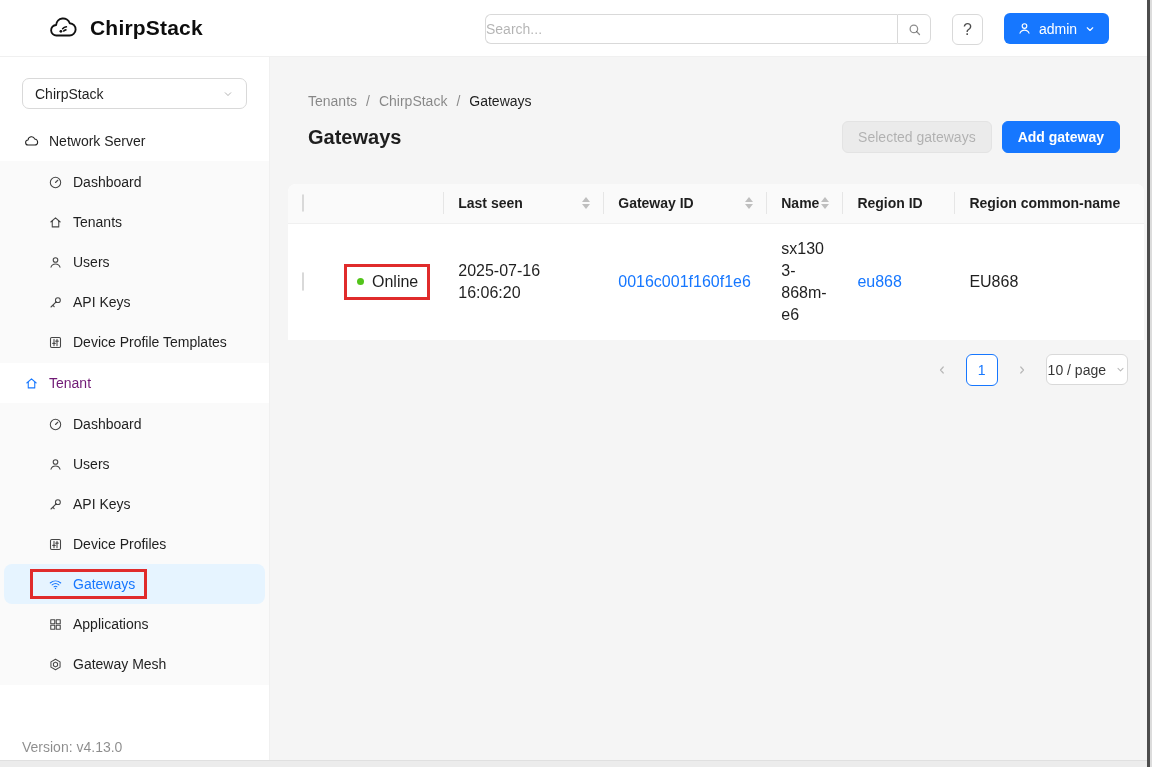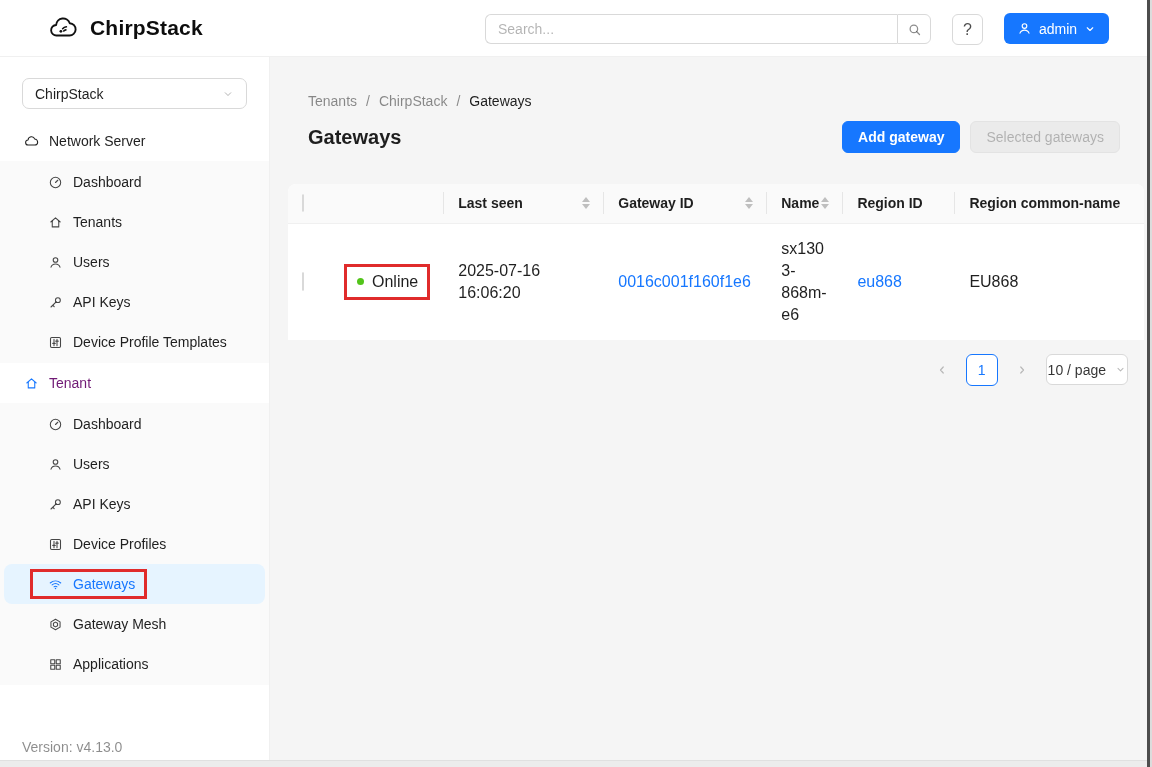--- a/index.html
+++ b/index.html
@@ -18,21 +18,21 @@
   }
   .logo { display:flex; align-items:center; gap:9px; margin-left:45px; cursor:pointer; }
   .logo-icon { color:#111; }
   .logo-text { font-size:21px; color:#0d0d0d; letter-spacing:0.2px; }
   .logo-text .bold { font-weight:700; }
   .logo-text .light { font-weight:700; }
 
   .search-group { position:absolute; left:485px; top:14px; width:446px; height:30px; display:flex; }
   .search-input {
     flex:1; border:1px solid #d9d9d9; border-right:none; border-radius:6px 0 0 6px;
-    padding:0 12px; font-size:14px; font-family:inherit; color:rgba(0,0,0,0.88); outline:none;
+    padding:0 0; font-size:14px; font-family:inherit; color:rgba(0,0,0,0.88); outline:none;
   }
   .search-input::placeholder { color:rgba(0,0,0,0.30); }
   .search-btn {
     width:34px; border:1px solid #d9d9d9; border-radius:0 6px 6px 0; background:#fff;
     display:flex; align-items:center; justify-content:center; color:rgba(0,0,0,0.45); cursor:pointer;
   }
   .help-btn {
     position:absolute; left:952px; top:14px; width:31px; height:31px;
     border:1px solid #d9d9d9; border-radius:6px; background:#fff;
     display:flex; align-items:center; justify-content:center;
@@ -309,37 +309,37 @@
             <svg width="15" height="15" viewBox="0 0 24 24" fill="none" stroke="currentColor" stroke-width="1.7" stroke-linecap="round">
                 <path d="M3.6 9.6c5-4.4 11.8-4.4 16.8 0M6.6 12.7c3.2-2.7 7.6-2.7 10.8 0M9.6 15.7c1.5-1.2 3.3-1.2 4.8 0"></path>
                 <circle cx="12" cy="18.4" r="1.2" fill="currentColor" stroke="none"></circle>
               </svg>
           </span>
           <span>Gateways</span>
           <span class="menu-annotation"></span>
         </div>
         <div class="menu-item">
           <span class="mi-icon">
-            <svg width="15" height="15" viewBox="0 0 24 24" fill="none" stroke="currentColor" stroke-width="1.7" stroke-linecap="round" stroke-linejoin="round">
-                <path d="M12 3.6 19.3 7.8v8.4L12 20.4 4.7 16.2V7.8z"></path>
-                <path d="M12 8.2l3.3 1.9v3.8L12 15.8l-3.3-1.9v-3.8z"></path>
-              </svg>
-          </span>
-          <span>Gateway Mesh</span>
-        </div>
-        <div class="menu-item">
-          <span class="mi-icon">
             <svg width="15" height="15" viewBox="0 0 24 24" fill="none" stroke="currentColor" stroke-width="1.7" stroke-linejoin="round">
                 <rect x="4.4" y="4.4" width="6.4" height="6.4"></rect>
                 <rect x="13.2" y="4.4" width="6.4" height="6.4"></rect>
                 <rect x="4.4" y="13.2" width="6.4" height="6.4"></rect>
                 <rect x="13.2" y="13.2" width="6.4" height="6.4"></rect>
               </svg>
           </span>
           <span>Applications</span>
+        </div>
+        <div class="menu-item">
+          <span class="mi-icon">
+            <svg width="15" height="15" viewBox="0 0 24 24" fill="none" stroke="currentColor" stroke-width="1.7" stroke-linecap="round" stroke-linejoin="round">
+                <path d="M12 3.6 19.3 7.8v8.4L12 20.4 4.7 16.2V7.8z"></path>
+                <path d="M12 8.2l3.3 1.9v3.8L12 15.8l-3.3-1.9v-3.8z"></path>
+              </svg>
+          </span>
+          <span>Gateway Mesh</span>
         </div>
       </div>
 
     </div>
 
     <div class="version">Version: v4.13.0</div>
   </div>
 
   <div class="main">
 
@@ -347,22 +347,22 @@
       <span class="bc-item">Tenants</span>
       <span class="bc-sep">/</span>
       <span class="bc-item">ChirpStack</span>
       <span class="bc-sep">/</span>
       <span class="bc-current">Gateways</span>
     </div>
 
     <div class="page-head">
       <div class="page-title">Gateways</div>
       <div class="head-actions">
+        <button class="btn btn-disabled">Selected gateways</button>
         <button class="btn btn-primary">Add gateway</button>
-        <button class="btn btn-disabled">Selected gateways</button>
       </div>
     </div>
 
     <div class="table-wrap">
       <table>
         <colgroup>
           <col style="width:42px">
             <col style="width:106px">
             <col style="width:160px">
           <col style="width:163px">

